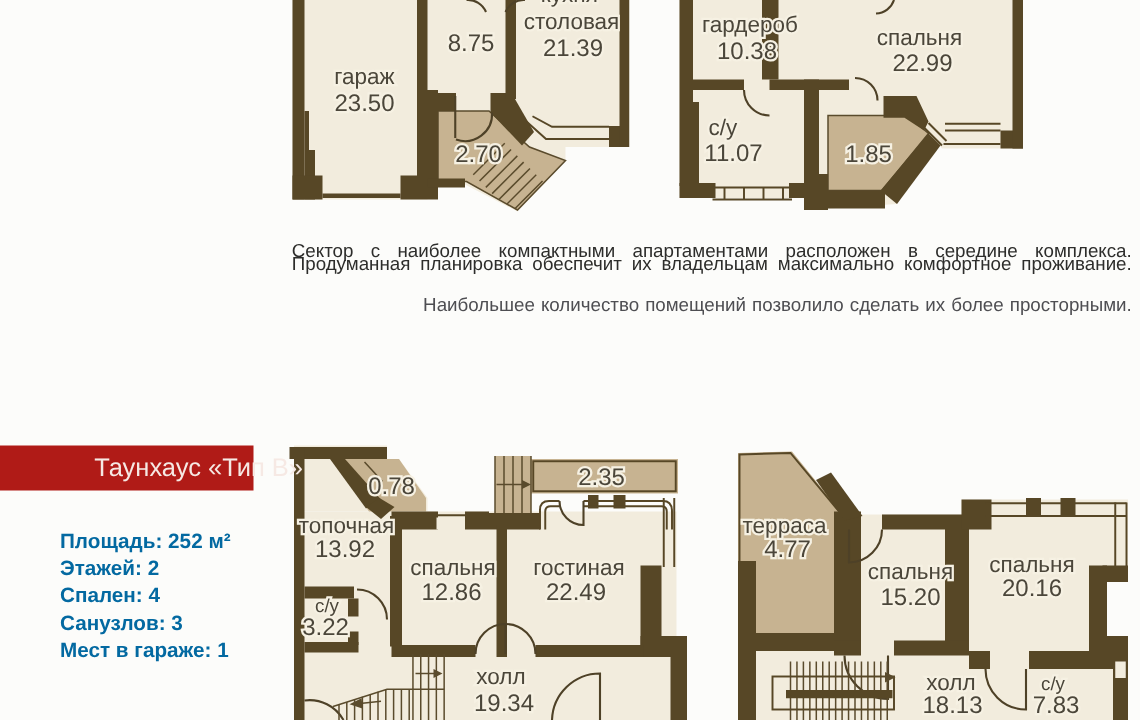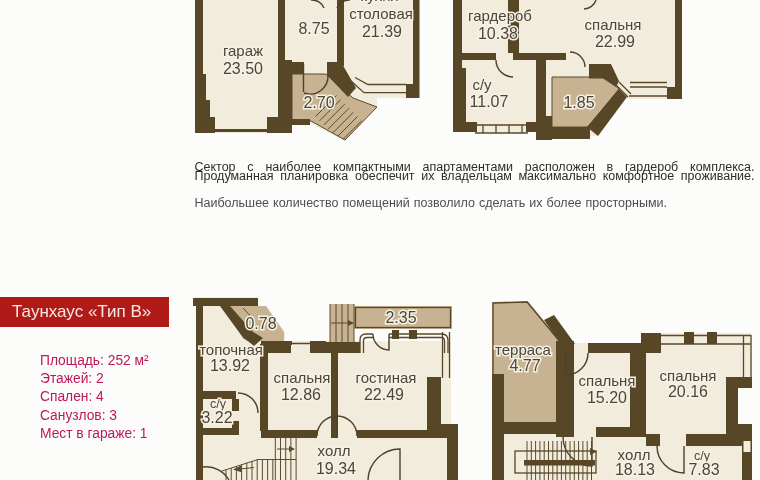--- a/index.html
+++ b/index.html
@@ -1,18 +1,18 @@
 <!DOCTYPE html>
 <html><head>
 <meta charset="utf-8">
 <style>
 html,body{margin:0;padding:0;}
 body{width:760px;height:480px;background:#fcfcfa;font-family:"Liberation Sans",sans-serif;overflow:hidden;position:relative;}
 svg{position:absolute;left:0;top:0;}
-.par{position:absolute;left:194.5px;width:560px;font-size:12.5px;color:#2d2d2b;white-space:nowrap;}
+.par{position:absolute;left:194.5px;width:560px;font-size:12.5px;color:#2d2d2b;white-space:nowrap;text-align:right;}
 .j{text-align:justify;text-align-last:justify;white-space:normal;}
 </style>
 </head>
 <body>
 <svg width="760" height="480" viewBox="0 0 760 480">
 <defs>
 <style>
 .wall{fill:#574726;}
 .rm{fill:#f2ecdd;}
 .tan{fill:#c7b391;}
@@ -340,26 +340,26 @@
 <text class="nm" x="688" y="381">спальня</text>
 <text class="num" x="688" y="397">20.16</text>
 
 <text class="nm" x="634" y="460">холл</text>
 <text class="num" x="635" y="475">18.13</text>
 
 <text class="sm" x="702" y="460">с/у</text>
 <text class="num" x="704" y="475">7.83</text>
 </svg>
 
-<div class="par j" style="top:159.5px;">Сектор с наиболее компактными апартаментами расположен в гардероб комплекса.</div>
+<div class="par j" style="top:159.5px;">Сектор с наиболее компактными апартаментами расположен в середине комплекса.</div>
 <div class="par j" style="top:169px;">Продуманная планировка обеспечит их владельцам максимально комфортное проживание.</div>
 <div class="par" style="top:196px;color:#4e4e52;word-spacing:0.55px;">Наибольшее количество помещений позволило сделать их более просторными.</div>
 
 <div style="position:absolute;left:0;top:297px;width:169px;height:30px;background:#b01b17;"></div>
-<div style="position:absolute;left:0;top:297px;width:202px;height:30px;line-height:30px;text-align:left;text-indent:12px;color:#f6e9e4;font-size:17px;">Таунхаус «Тип B»</div>
-
-<div style="position:absolute;left:40px;top:352px;font-size:13.8px;color:#be185d;line-height:18.2px;">
+<div style="position:absolute;left:0;top:297px;width:202px;height:30px;line-height:30px;text-align:right;text-indent:12px;color:#f6e9e4;font-size:17px;">Таунхаус «Тип B»</div>
+
+<div style="position:absolute;left:40px;top:352px;font-size:13.8px;color:#0369a1;line-height:18.2px;font-weight:bold;">
 Площадь: 252 м²<br>
 Этажей: 2<br>
 Спален: 4<br>
 Санузлов: 3<br>
 Мест в гараже: 1
 </div>
 
 </body></html>

